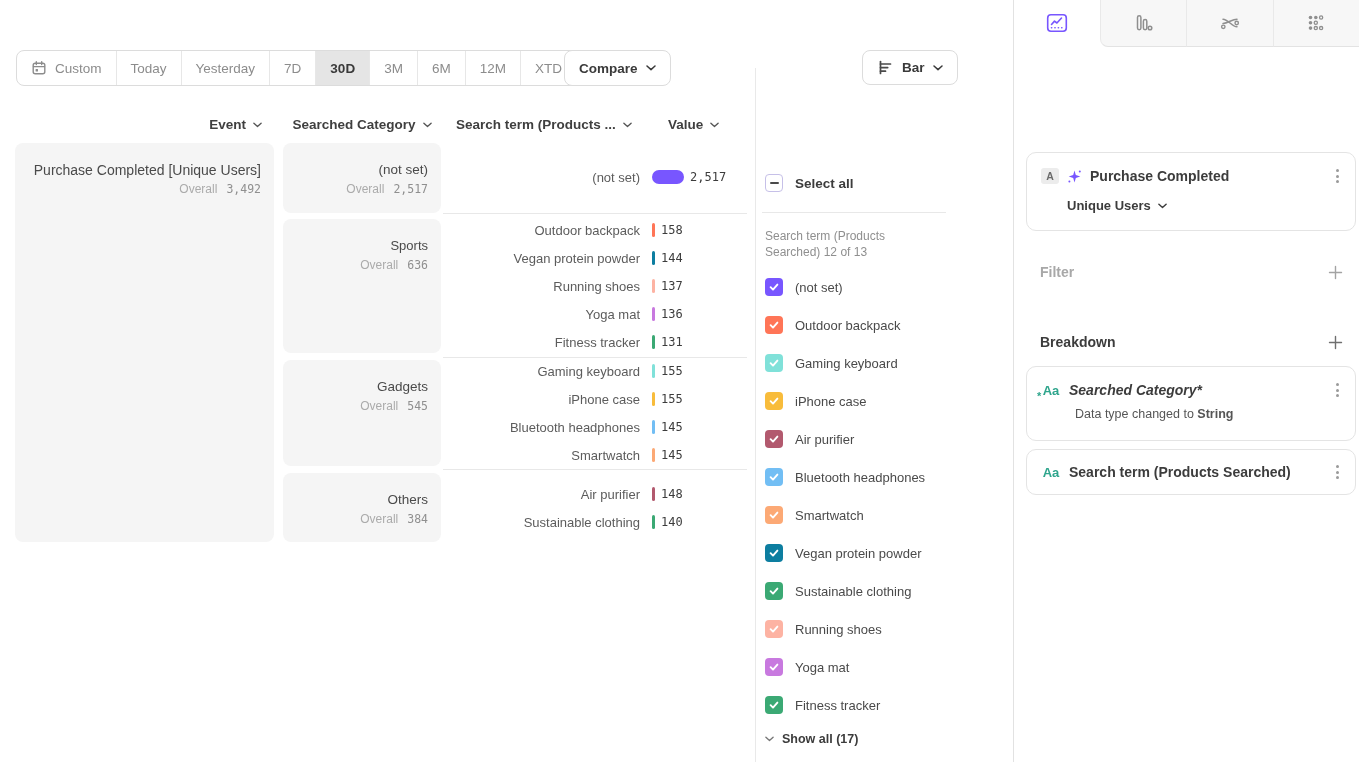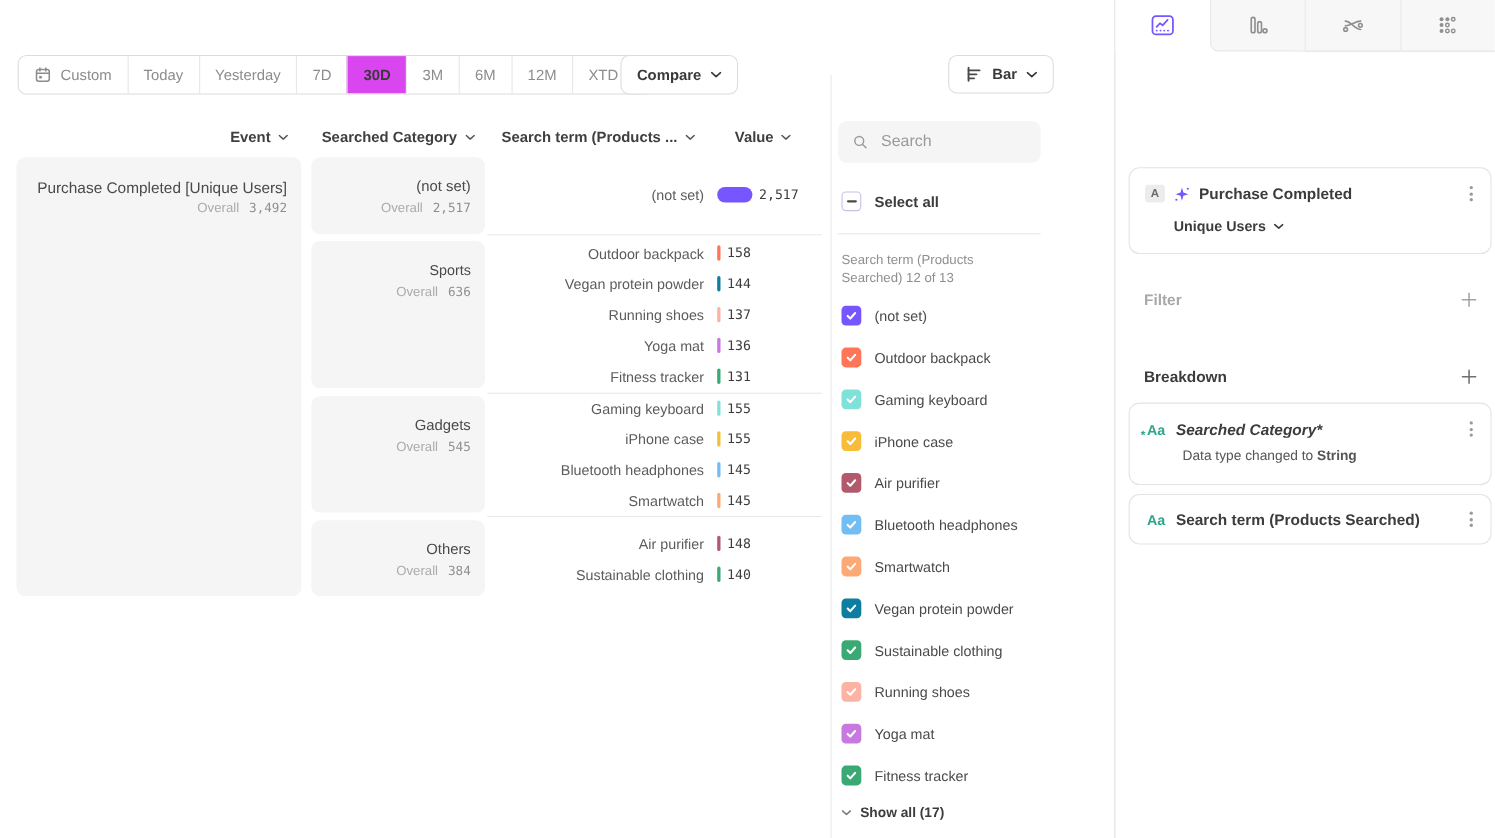--- a/index.html
+++ b/index.html
@@ -6,21 +6,21 @@
   .page{position:relative;width:1359px;height:762px;background:#fff;overflow:hidden;
         font-family:"Liberation Sans",sans-serif;-webkit-font-smoothing:antialiased;}
   .mono{font-family:"DejaVu Sans Mono",monospace;}
 
   
   .seg-group{position:absolute;left:16px;top:50px;height:36px;display:flex;align-items:stretch;
              border:1px solid #dcdcdc;border-radius:8px;overflow:hidden;background:#fff;box-sizing:border-box;}
   .seg{display:flex;align-items:center;gap:8px;padding:0 14px;font-size:13.5px;color:#8c8c8c;
        border-left:1px solid #e7e7e7;cursor:pointer;white-space:nowrap;}
   .seg:first-child{border-left:none;}
-  .seg.active{background:#d946ef;color:#3a3a3a;font-weight:700;}
+  .seg.active{background:#e5e5e5;color:#3a3a3a;font-weight:700;}
   .btn{position:absolute;display:flex;align-items:center;gap:8px;border:1px solid #dcdcdc;border-radius:8px;
        background:#fff;font-size:13.5px;font-weight:600;color:#3a3a3a;padding:0 14px;height:36px;box-sizing:border-box;cursor:pointer;}
   .chev{flex:0 0 auto;}
 
   
   .col-header{position:absolute;top:117px;display:flex;align-items:center;gap:7px;
               font-size:13.5px;font-weight:600;color:#3f3f3f;cursor:pointer;}
 
   
   .block{position:absolute;background:#f5f5f5;border-radius:8px;box-sizing:border-box;text-align:right;padding:18px 13px 0 10px;}
@@ -265,27 +265,20 @@
           <span class="val mono">140</span>
         </div>
       </div>
       <div class="hdiv" style="top: 213px;"></div>
       <div class="hdiv" style="top: 357px;"></div>
       <div class="hdiv" style="top: 469px;"></div>
     </div>
 
   <div class="vdiv"></div>
 
-  <div class="search-box">
-    <svg width="16" height="16" viewBox="0 0 16 16">
-      <circle cx="7" cy="7" r="4.6" fill="none" stroke="#9a9a9a" stroke-width="1.5"></circle>
-      <path d="M10.6 10.6l3.4 3.4" stroke="#9a9a9a" stroke-width="1.5" stroke-linecap="round"></path>
-    </svg>
-    <input type="text" placeholder="Search" style="">
-  </div>
 
   <div class="selectall">
     <span class="ind-box">
         <span class="dash"></span>
       </span>
     <span class="lbl">Select all</span>
   </div>
   <div class="fdiv"></div>
   <div class="list-label">Search term (Products Searched) 12 of 13</div>
 

